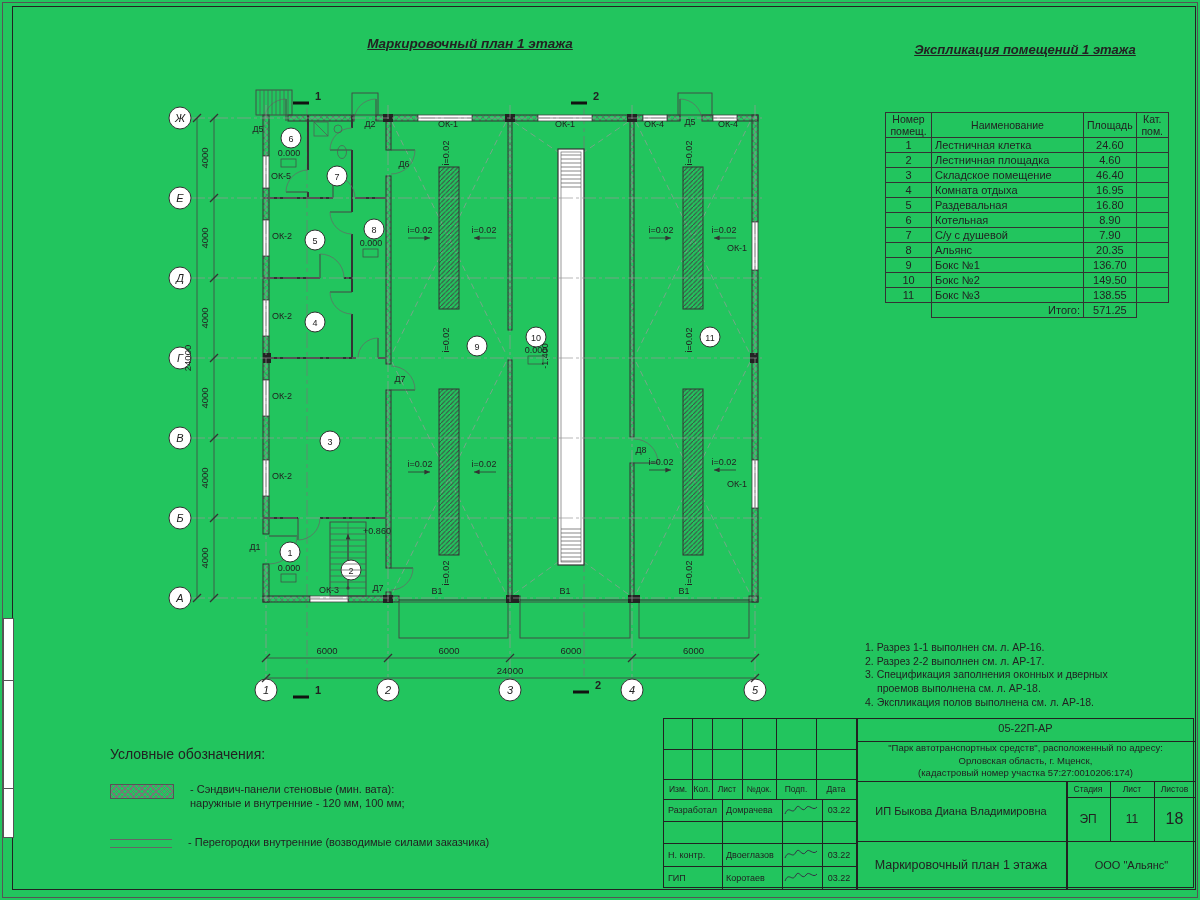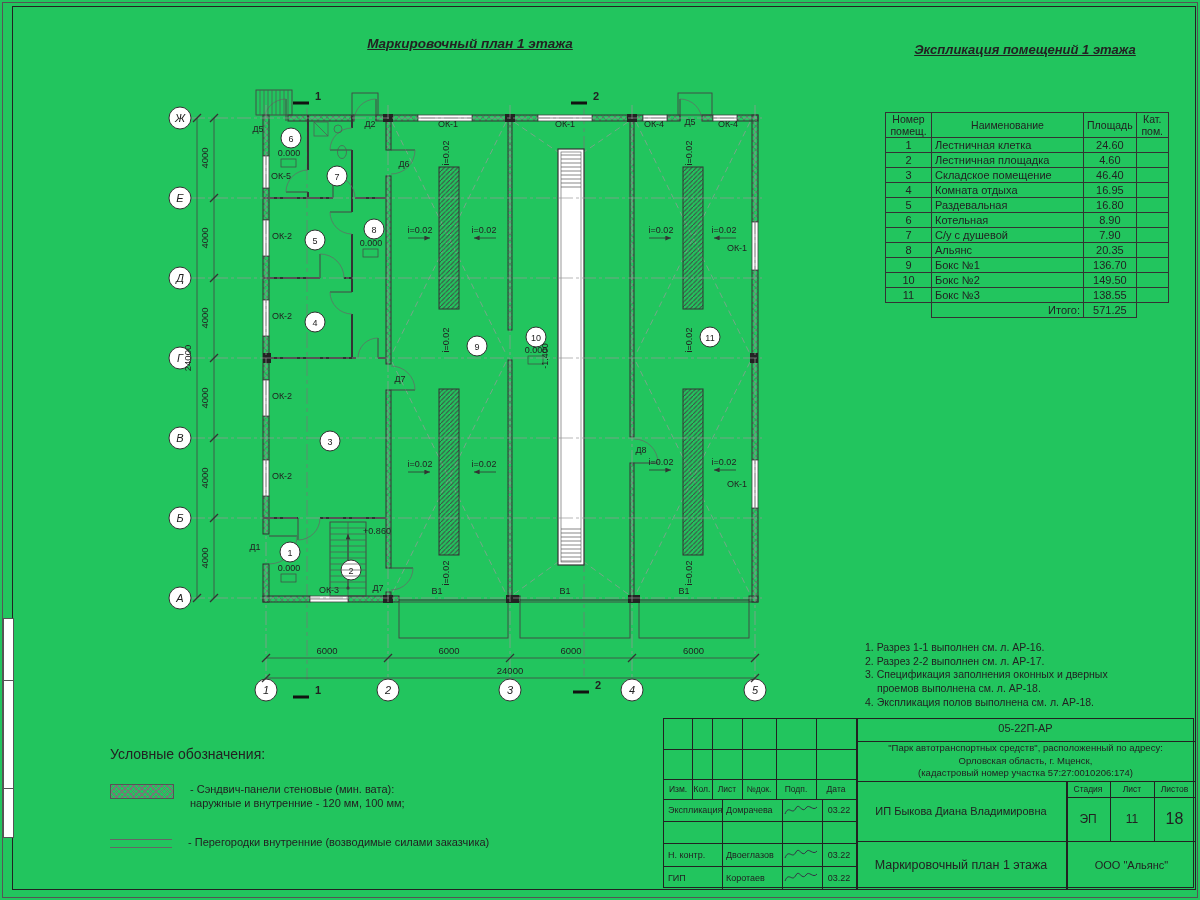--- a/index.html
+++ b/index.html
@@ -606,21 +606,21 @@
       <div>Орловская область, г. Мценск,</div>
       <div>(кадастровый номер участка 57:27:0010206:174)</div>
     </div>
     <div class="cell h" style="left:0;top:60px;width:28px;height:20px">Изм.</div>
     <div class="cell h" style="left:28px;top:60px;width:20px;height:20px">Кол.</div>
     <div class="cell h" style="left:48px;top:60px;width:30px;height:20px">Лист</div>
     <div class="cell h" style="left:78px;top:60px;width:34px;height:20px">№док.</div>
     <div class="cell h" style="left:112px;top:60px;width:40px;height:20px">Подп.</div>
     <div class="cell h" style="left:152px;top:60px;width:40px;height:20px">Дата</div>
 
-    <div class="cell l" style="left:2px;top:80px;width:54px;height:22px">Экспликация</div>
+    <div class="cell l" style="left:2px;top:80px;width:54px;height:22px">Разработал</div>
     <div class="cell l" style="left:60px;top:80px;width:56px;height:22px">Домрачева</div>
     <div class="cell" style="left:158px;top:80px;width:34px;height:22px">03.22</div>
     <svg class="sig" style="left:118px;top:82px" width="38" height="18" viewBox="0 0 38 18">
         <path d="M3 13 C7 3 10 15 14 7 C17 1 20 13 24 7 C27 2 31 11 35 6"></path>
       </svg>
 
     <div class="cell l" style="left:2px;top:124px;width:54px;height:23px">Н. контр.</div>
     <div class="cell l" style="left:60px;top:124px;width:56px;height:23px">Двоеглазов</div>
     <div class="cell" style="left:158px;top:124px;width:34px;height:23px">03.22</div>
     <svg class="sig" style="left:118px;top:126px" width="38" height="18" viewBox="0 0 38 18">

